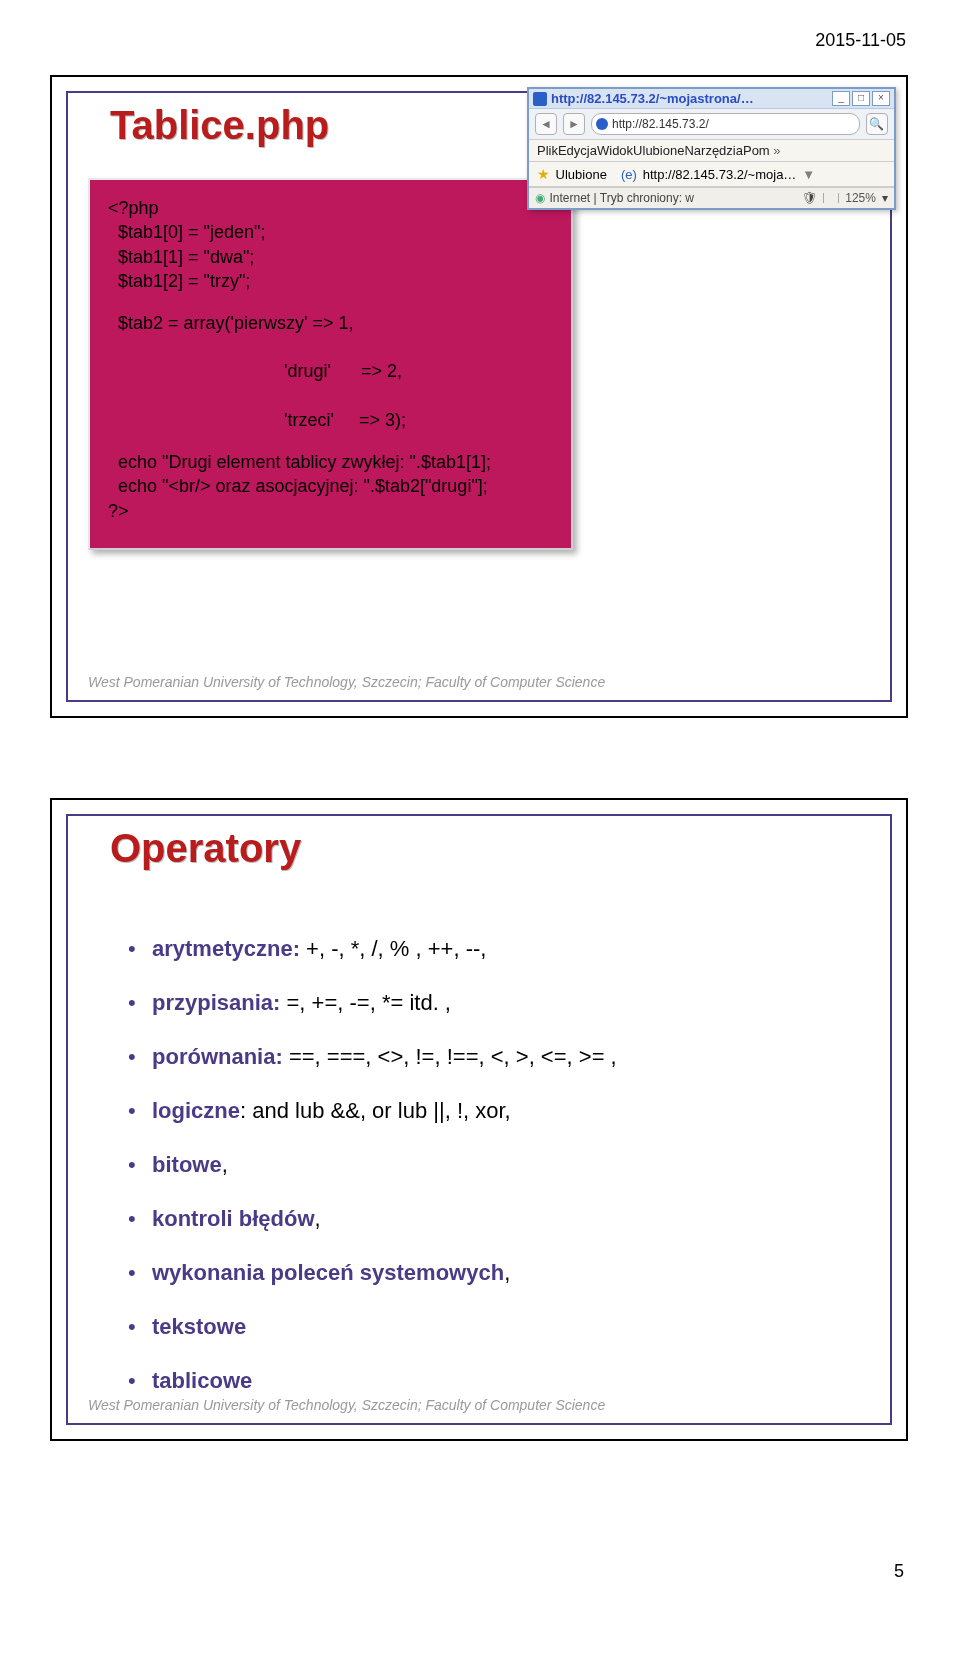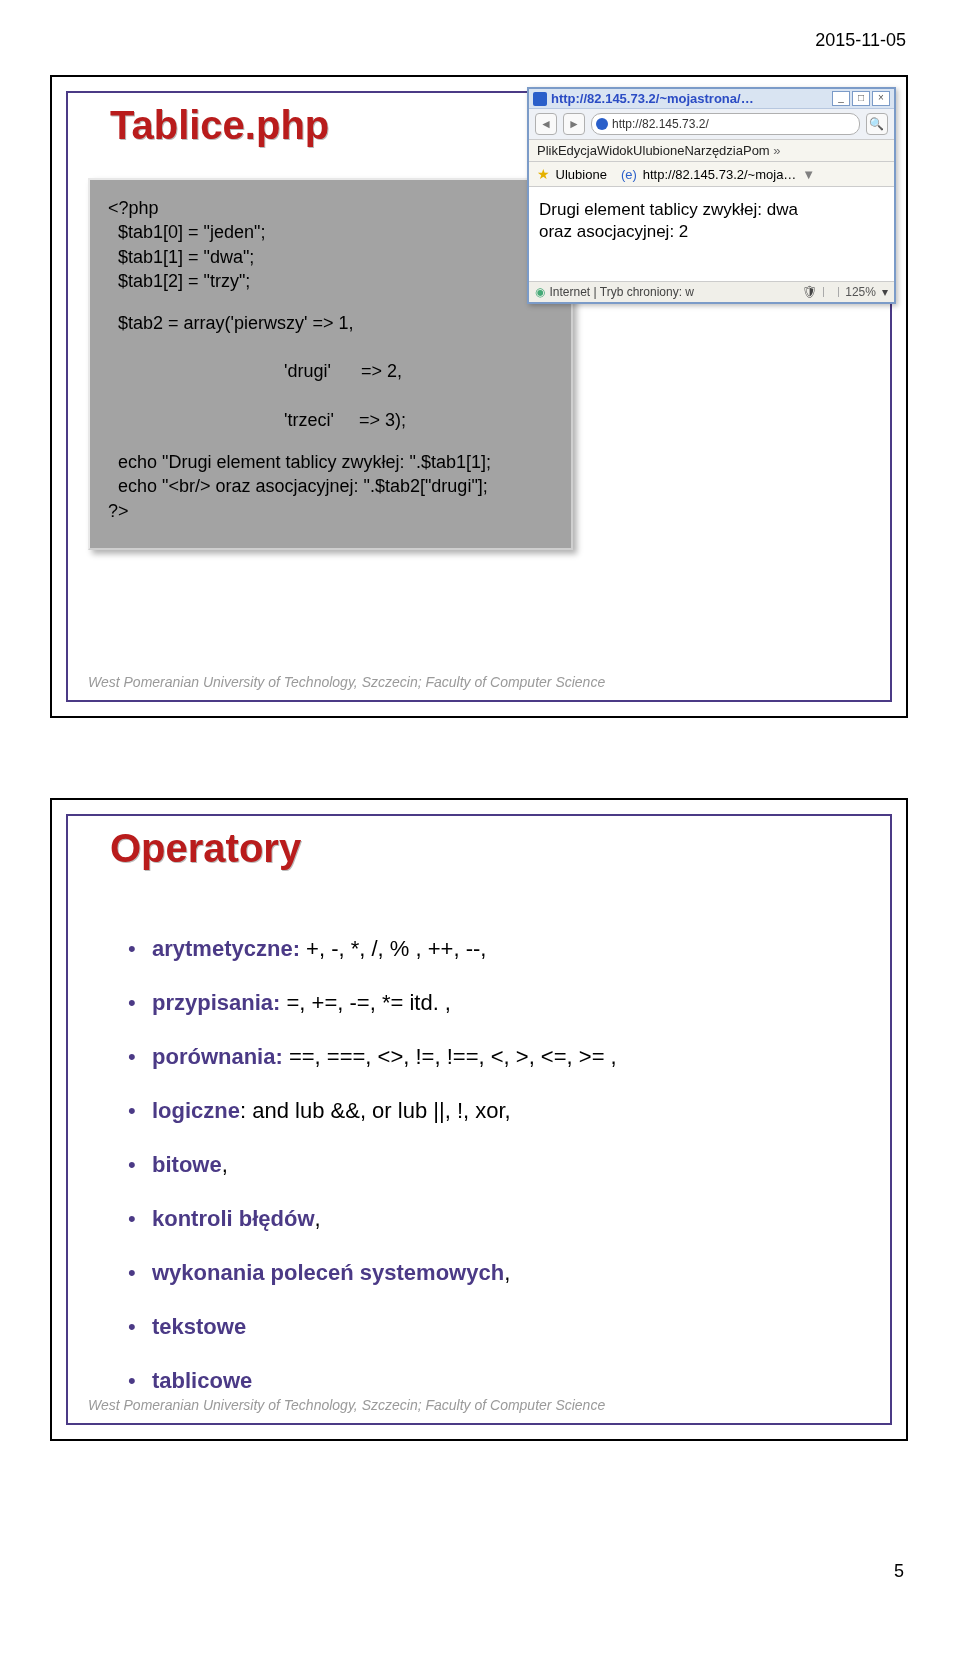--- a/index.html
+++ b/index.html
@@ -56,21 +56,21 @@
     font-style: italic;
     color: #9a9a9a;
   }
   
   .codebox {
     position: absolute;
     left: 20px;
     top: 85px;
     width: 485px;
     height: 372px;
-    background: #a3a3a3;
+    background: #be185d;
     border: 2px solid #cfcfcf;
     border-top-color: #e8e8e8;
     border-left-color: #e8e8e8;
     box-shadow: 4px 4px 6px rgba(0,0,0,.3);
     box-sizing: border-box;
     padding: 16px 18px;
     font-family: Arial, sans-serif;
     font-size: 18px;
     color: #000;
     line-height: 1.35;
@@ -225,24 +225,20 @@
           <span>Narzędzia</span>
           <span>Pom</span>
         </div>
         <div class="favbar">
           <span class="star">★</span>
           <span>Ulubione</span>
           <span style="margin-left:8px; color:#2a5fca;">(e)</span>
           <span>http://82.145.73.2/~moja…</span>
           <span class="arrow">▼</span>
         </div>
-        <div class="content">
-          <div>Drugi element tablicy zwykłej: dwa</div>
-          <div>oraz asocjacyjnej: 2</div>
-        </div>
         <div class="statusbar">
           <div class="left">
             <span class="shield">◉</span>
             <span>Internet | Tryb chroniony: w</span>
           </div>
           <div class="right">
             <span>🛡</span>
             <span class="slider"></span>
             <span class="zoom">125%</span>
             <span>▾</span>

